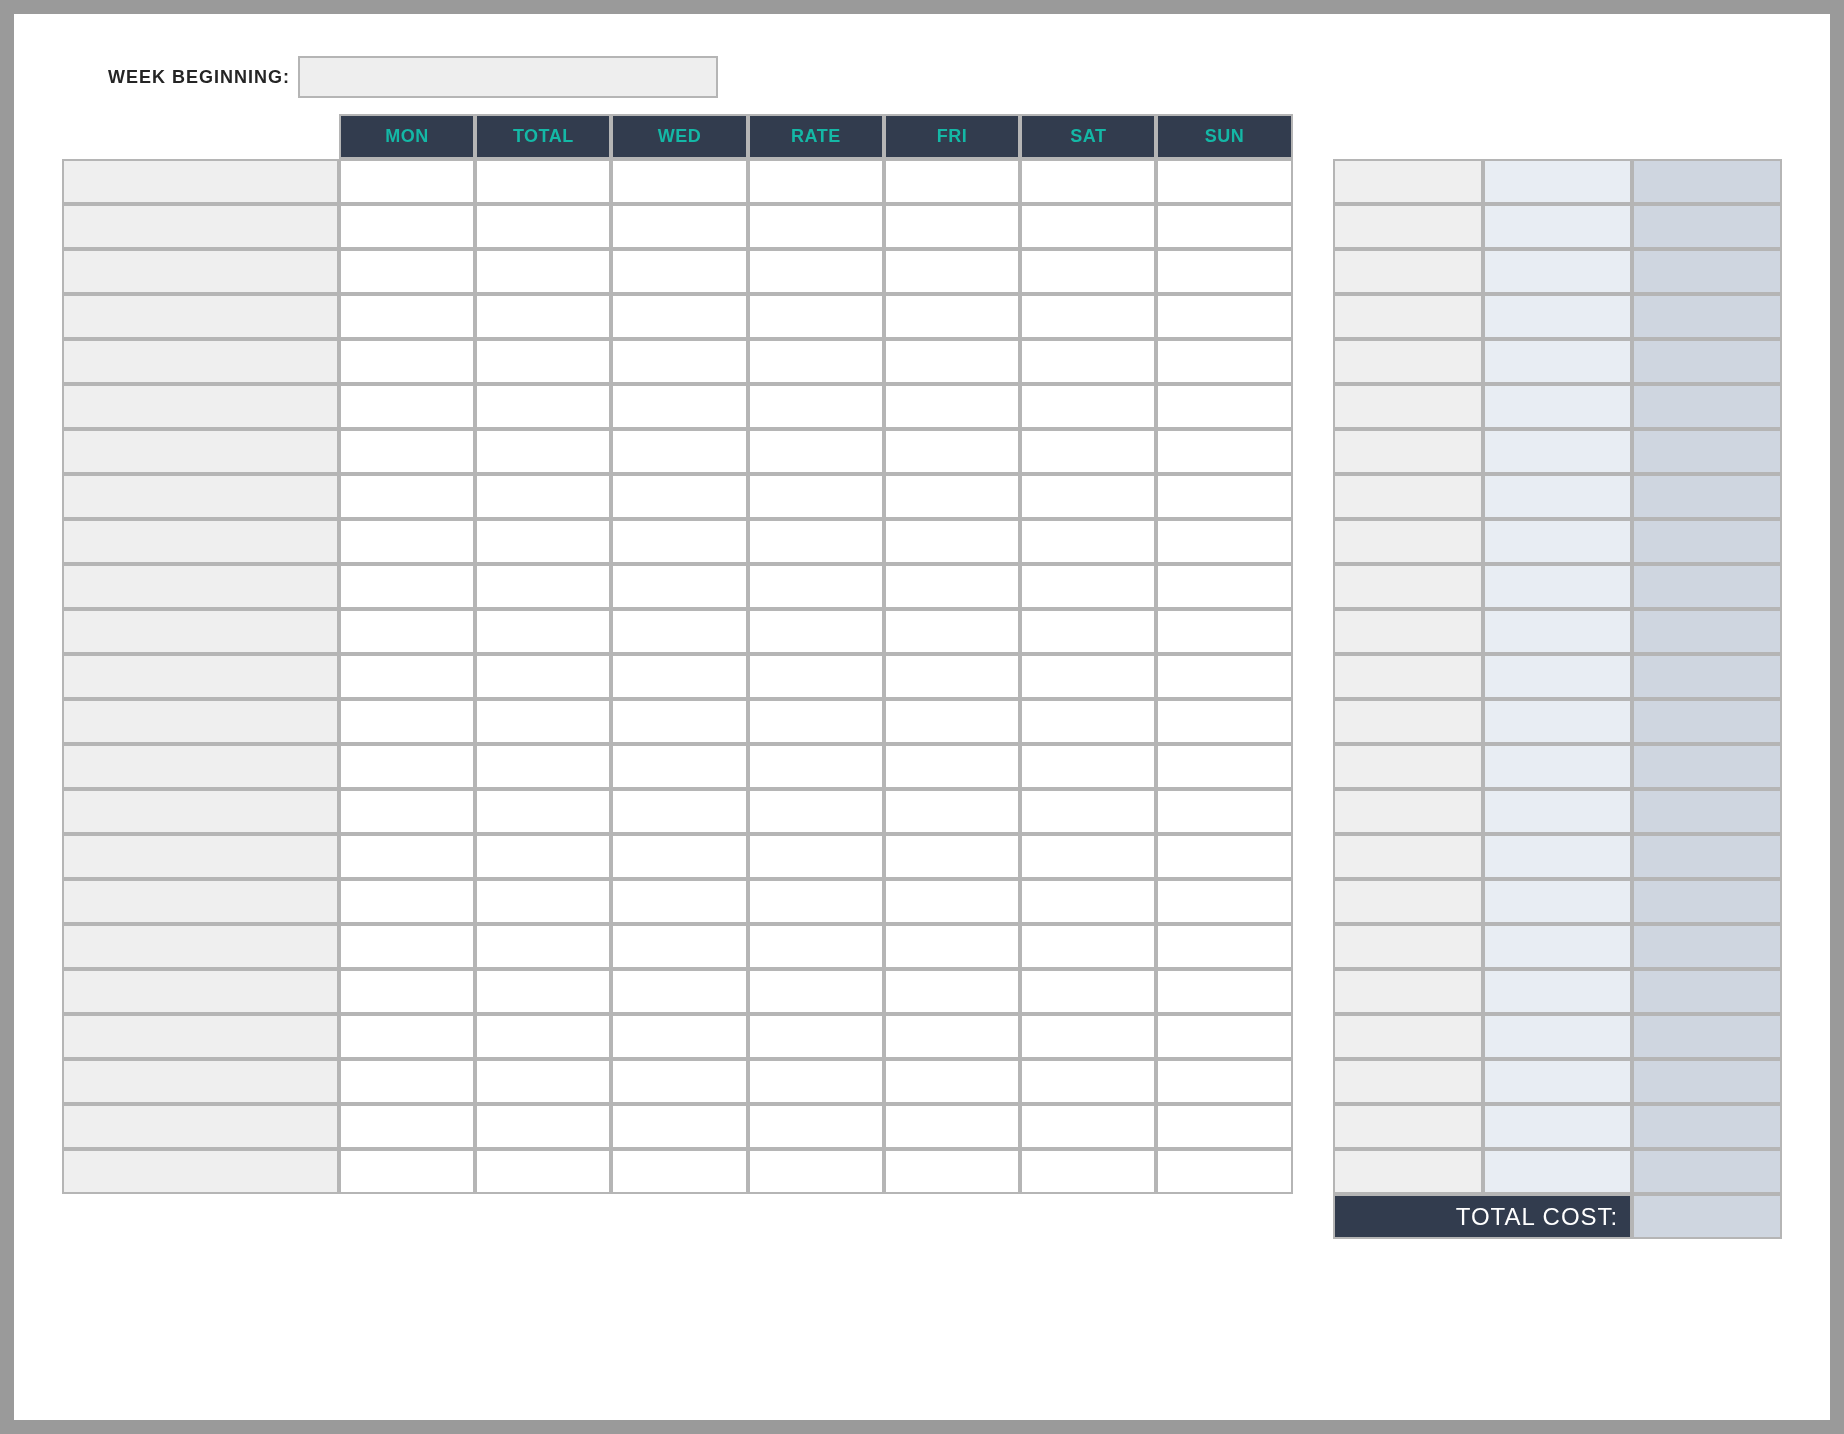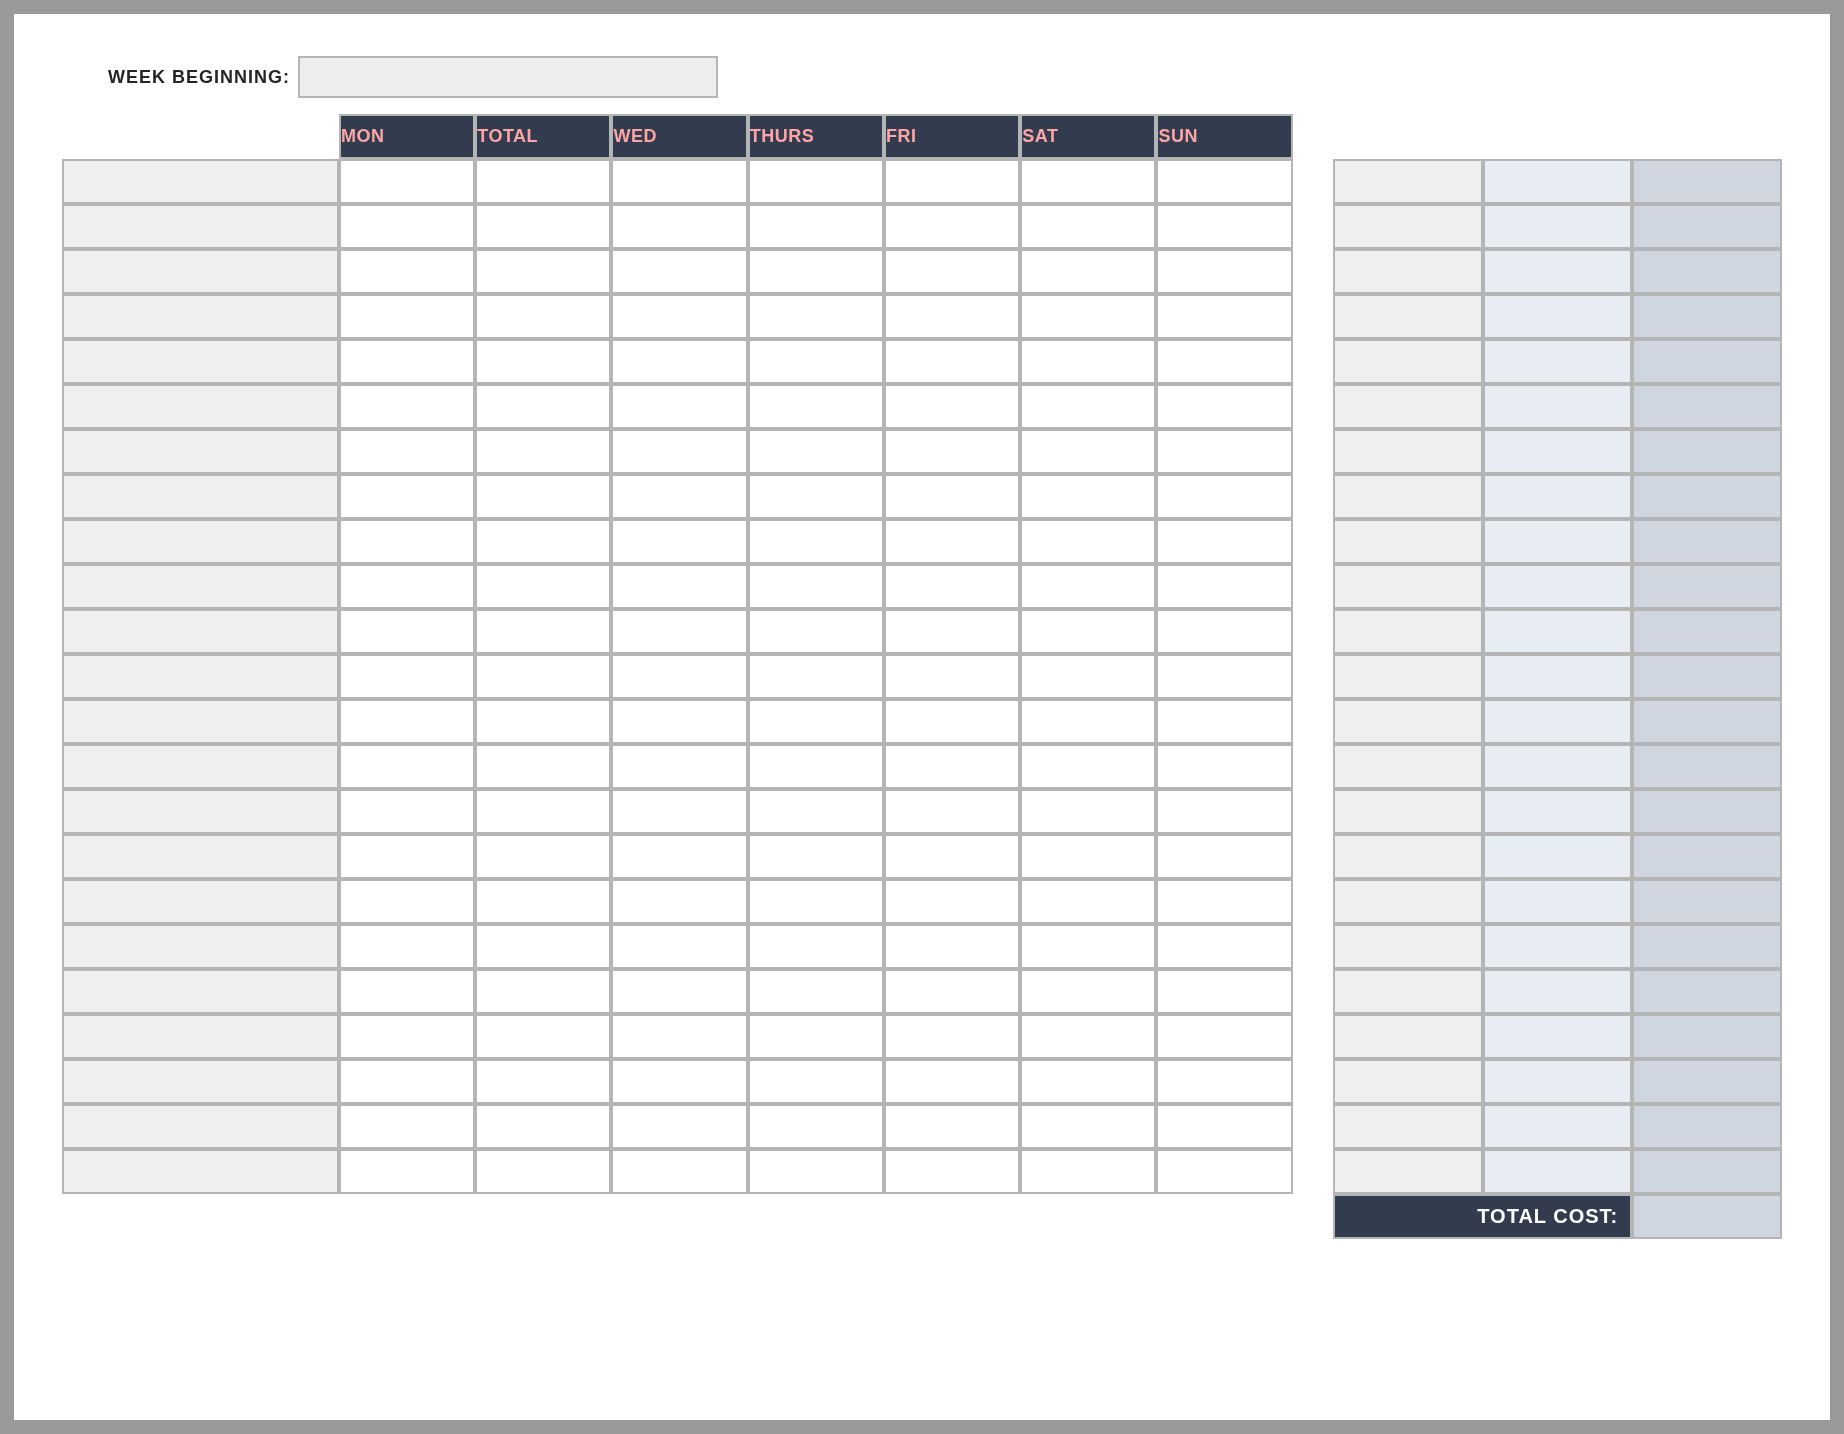--- a/index.html
+++ b/index.html
@@ -64,23 +64,23 @@
   col.col-hours { width: 134px; }
   col.col-rate  { width: 134px; }
   col.col-pay   { width: 134px; }
 
   th, td {
     padding: 0;
     font-size: 18px;
   }
   .th-dark {
     background: #323c4e;
-    color: #fca5a5;
+    color: #14b8a6;
     font-weight: 700;
-    text-align: left;
+    text-align: center;
     height: 45px;
     border: 2px solid #b5b5b5;
     letter-spacing: 0.5px;
   }
   .th-darkwide {
     background: #323c4e;
     color: #ffffff;
     font-weight: 700;
     text-align: center;
     height: 45px;
@@ -132,27 +132,27 @@
     height: 100%;
     border: none;
     background: transparent;
     font-size: 16px;
     padding: 0 6px;
     outline: none;
   }
   .total-label-cell {
     background: #323c4e;
     color: #ffffff;
-    font-weight: 700;
+    font-weight: 400;
     text-align: right;
     padding-right: 12px;
     height: 45px;
     border: 2px solid #b5b5b5;
     letter-spacing: 1px;
-    font-size: 20px;
+    font-size: 24px;
   }
   .total-value-cell {
     background: #cfd6e0;
     border: 2px solid #b5b5b5;
     height: 45px;
   }
 </style>
 </head>
 <body>
 
@@ -179,21 +179,21 @@
         <col class="col-hours">
           <col class="col-rate">
           <col class="col-pay">
       </colgroup>
       <thead>
         <tr>
           <th class="th-empty-white"></th>
           <th class="th-dark">MON</th>
           <th class="th-dark">TOTAL</th>
           <th class="th-dark">WED</th>
-          <th class="th-dark">THURS</th>
+          <th class="th-dark">RATE</th>
           <th class="th-dark">FRI</th>
           <th class="th-dark">SAT</th>
           <th class="th-dark">SUN</th>
           <th class="th-empty-white"></th>
           <th class="th-empty-white"></th>
           <th class="th-empty-white"></th>
           <th class="th-empty-white"></th>
         </tr>
       </thead>
       <tbody id="tbody">

